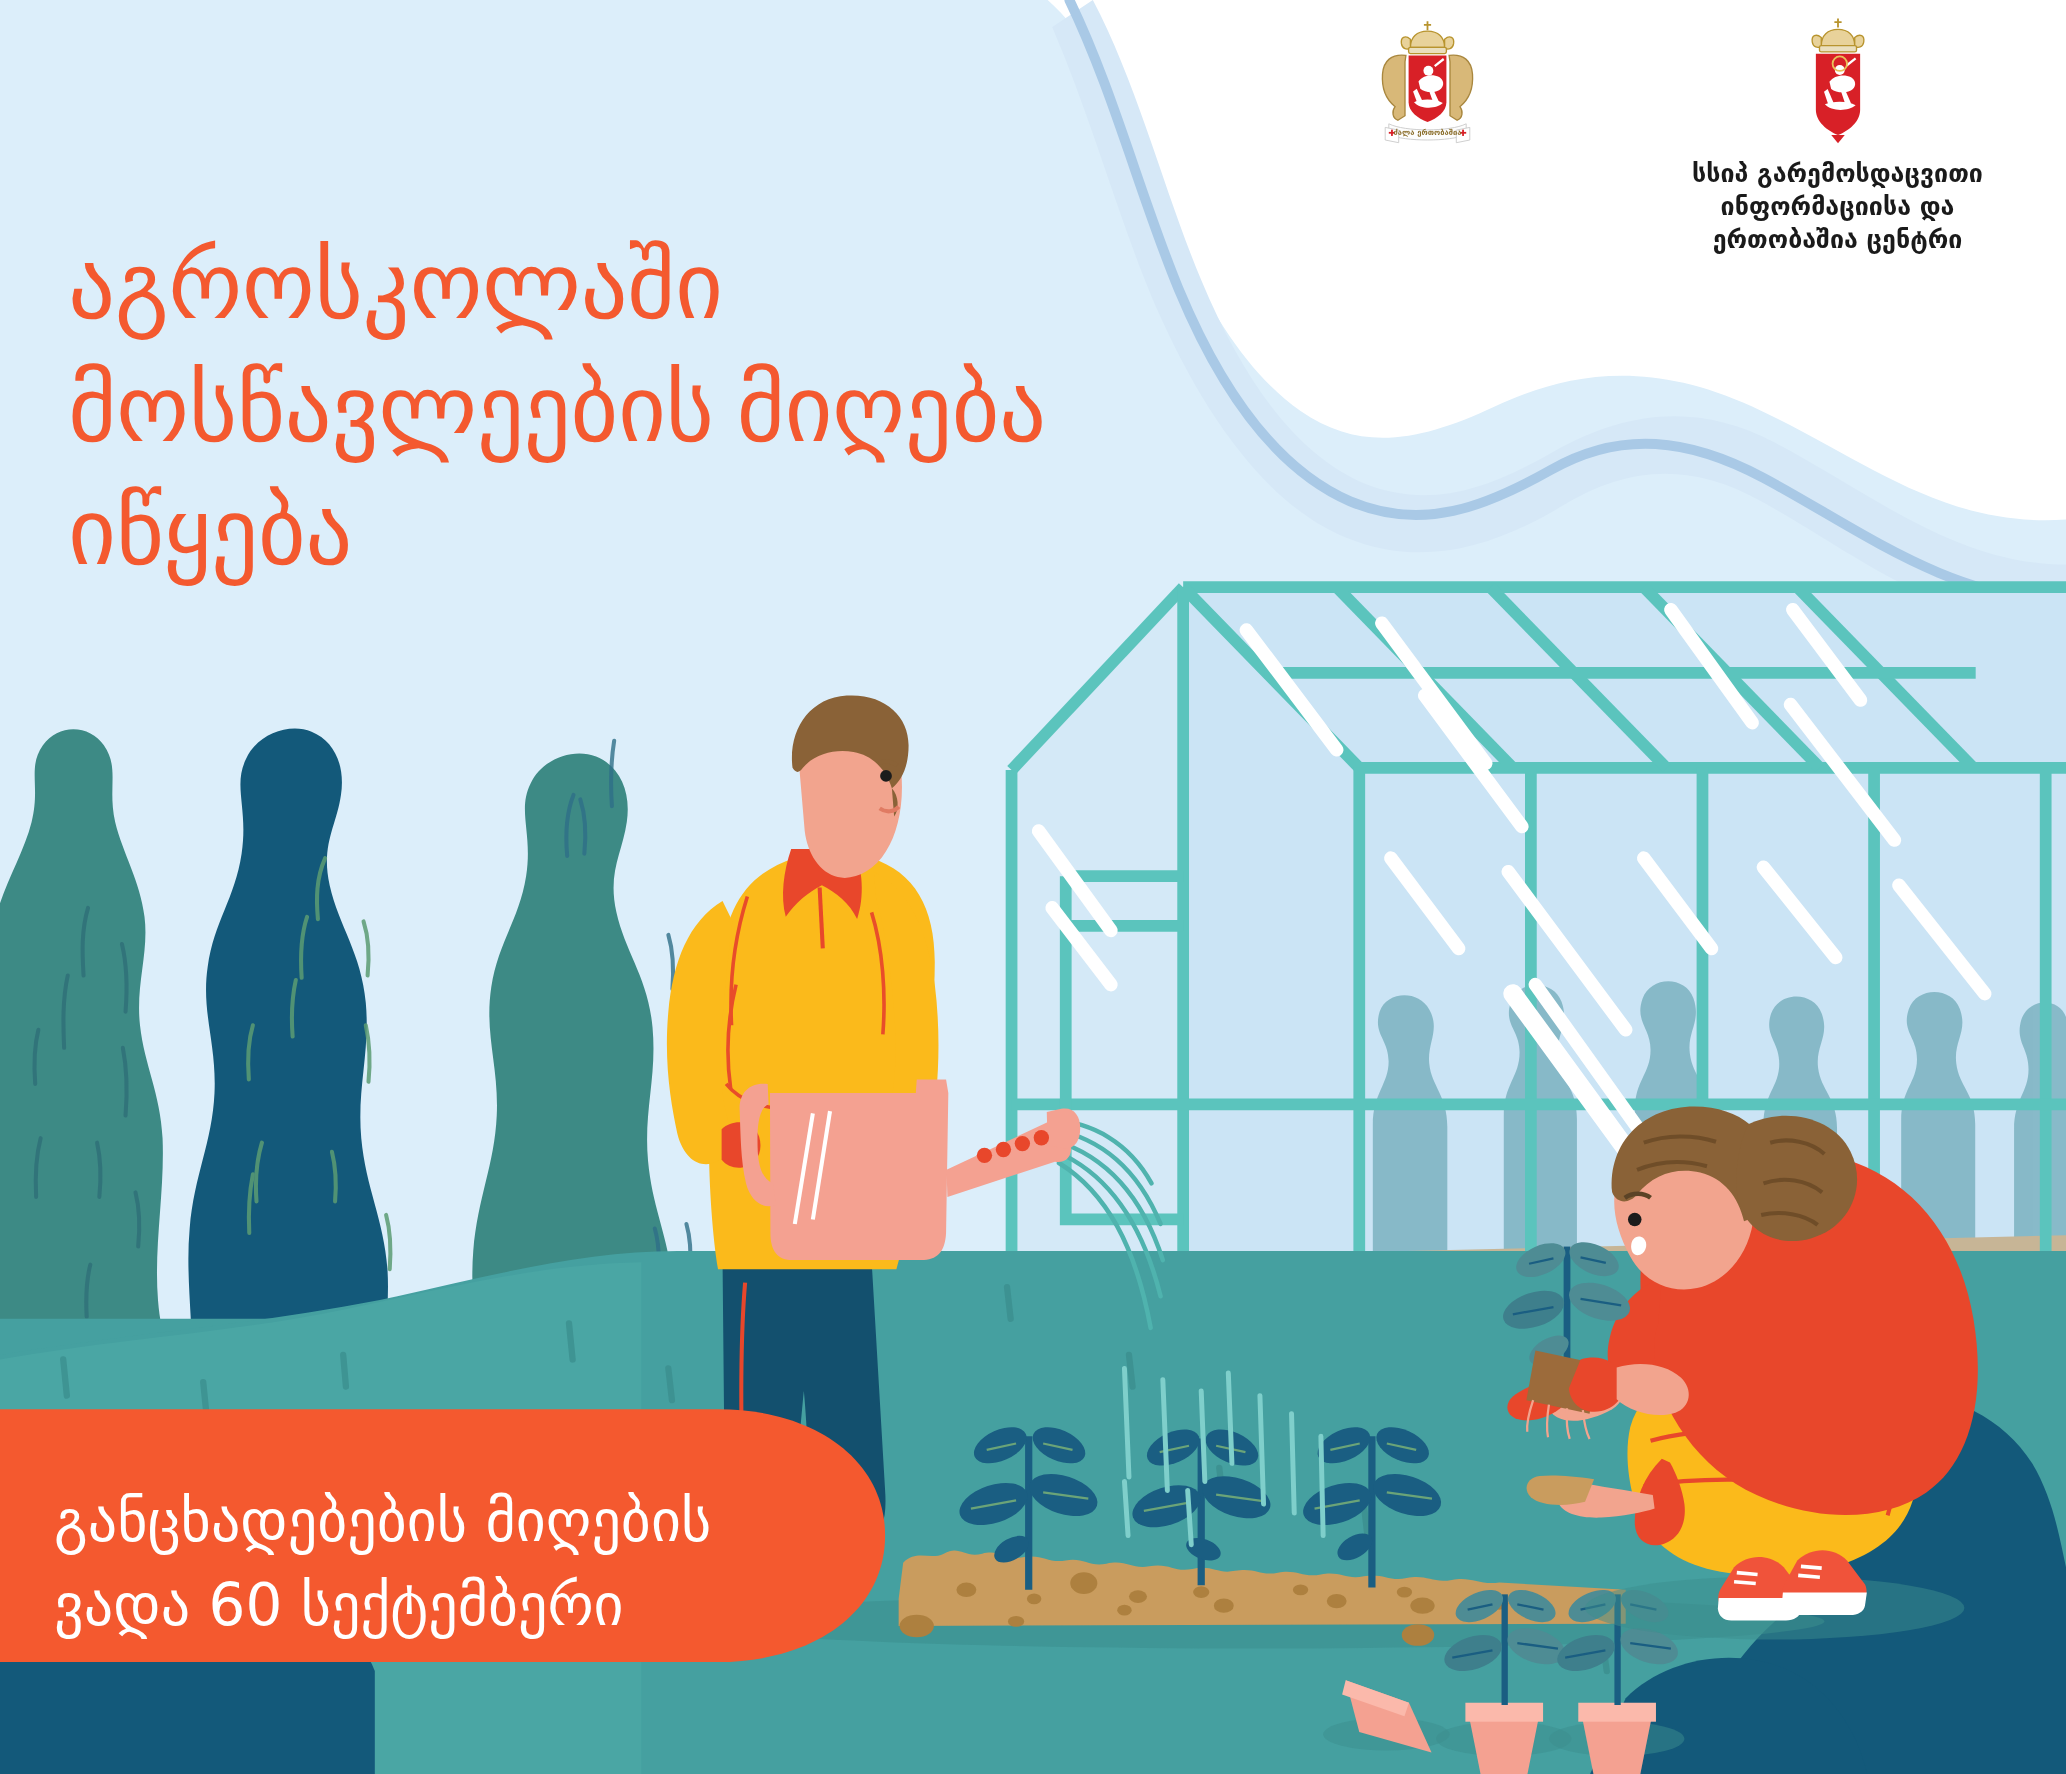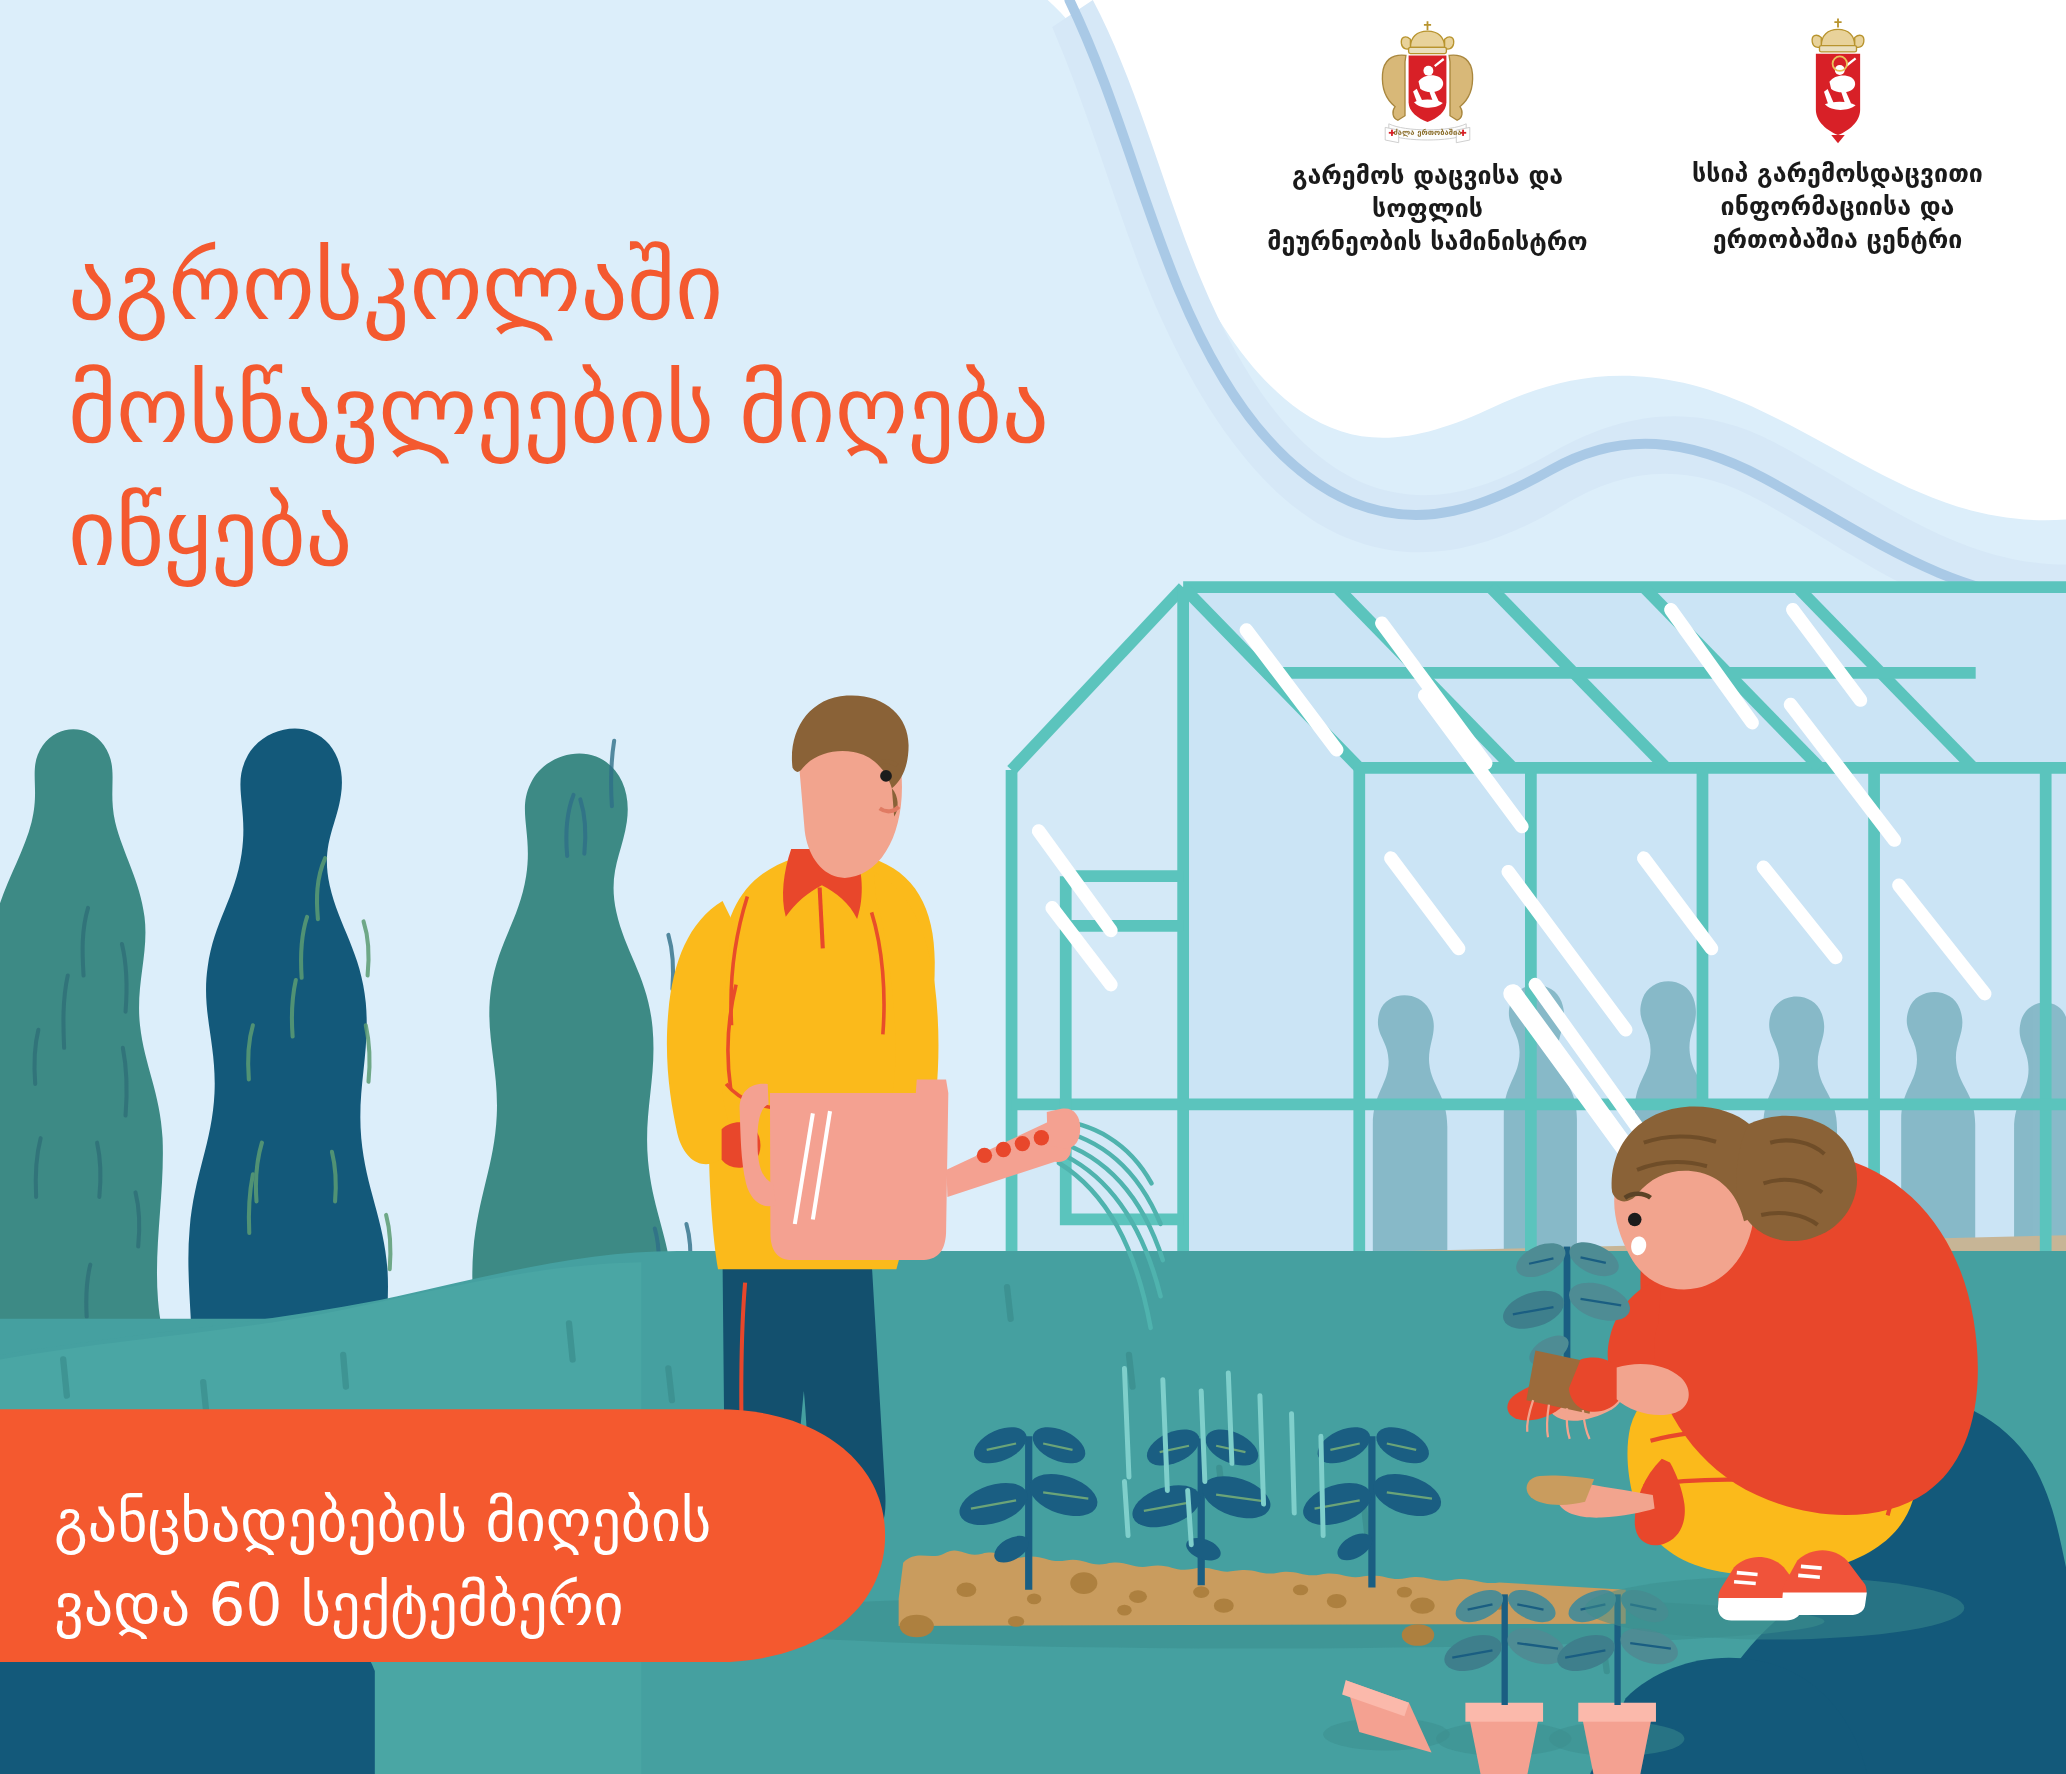--- a/index.html
+++ b/index.html
@@ -15,21 +15,21 @@
   }
   #art { position:absolute; inset:0; width:100%; height:100%; display:block; }
 
   
   .hl {
     position:absolute;
     left:68px;
     top:226px;
     width:1106px;
     color:#F4592F;
-    font-family:Liberation Sans, sans-serif;
+    font-family:Liberation Serif, serif;
     font-size:93px;
     line-height:1.32;
     font-weight:400;
     letter-spacing:-0.5px;
     white-space:pre-line;
   }
 
   .banner-text {
     position:absolute;
     left:54px;
@@ -690,22 +690,20 @@
       <path d="M56 252 L86 258 L86 286 L56 280 Z" fill="#ffffff" stroke="#c9c9c9" stroke-width="2"></path>
       <path d="M244 252 L214 258 L214 286 L244 280 Z" fill="#ffffff" stroke="#c9c9c9" stroke-width="2"></path>
       <g fill="#D82027">
         <rect x="64" y="262" width="14" height="4"></rect>
           <rect x="69" y="257" width="4" height="14"></rect>
         <rect x="222" y="262" width="14" height="4"></rect>
           <rect x="227" y="257" width="4" height="14"></rect>
       </g>
       <text x="150" y="268" font-family="DejaVu Sans, sans-serif" font-size="17" fill="#8a6d2a" text-anchor="middle">ძალა ერთობაშია</text>
     </svg>
-    <div class="logo-caption">გარემოს დაცვისა და სოფლის
-მეურნეობის სამინისტრო</div>
   </div>
 
   <div class="logo-block" id="logo-center">
     <svg class="emblem" width="104" height="131" viewBox="0 0 230 290">
       <g>
         <path d="M115 10 L115 30 M107 18 L123 18" stroke="#B8942E" stroke-width="4" fill="none"></path>
         <path d="M78 70 C78 48 92 34 115 34 C138 34 152 48 152 70 Z" fill="#E8D29A" stroke="#B8942E" stroke-width="3"></path>
         <path d="M78 52 C66 42 56 48 58 62 C60 74 70 76 78 72 Z" fill="#E8D29A" stroke="#B8942E" stroke-width="3"></path>
         <path d="M152 52 C164 42 174 48 172 62 C170 74 160 76 152 72 Z" fill="#E8D29A" stroke="#B8942E" stroke-width="3"></path>
         <rect x="74" y="70" width="82" height="14" rx="4" fill="#EADFBE" stroke="#B8942E" stroke-width="3"></rect>

